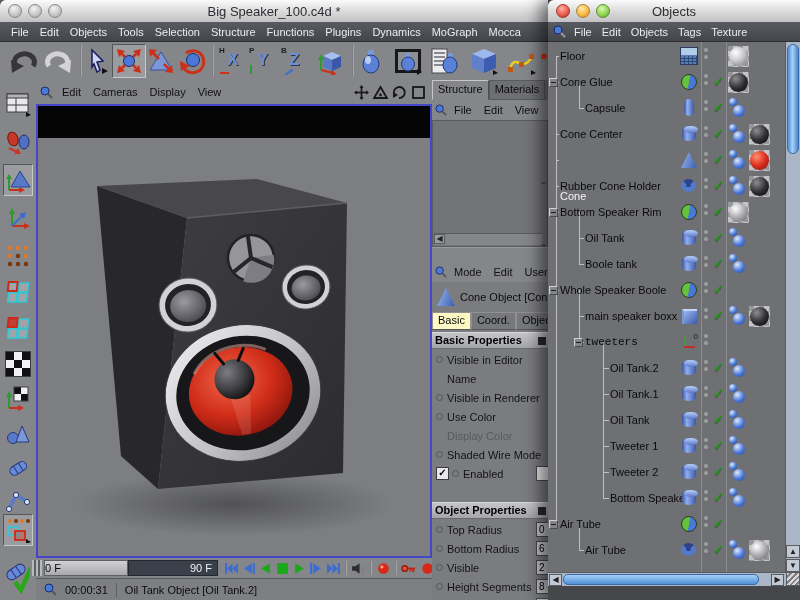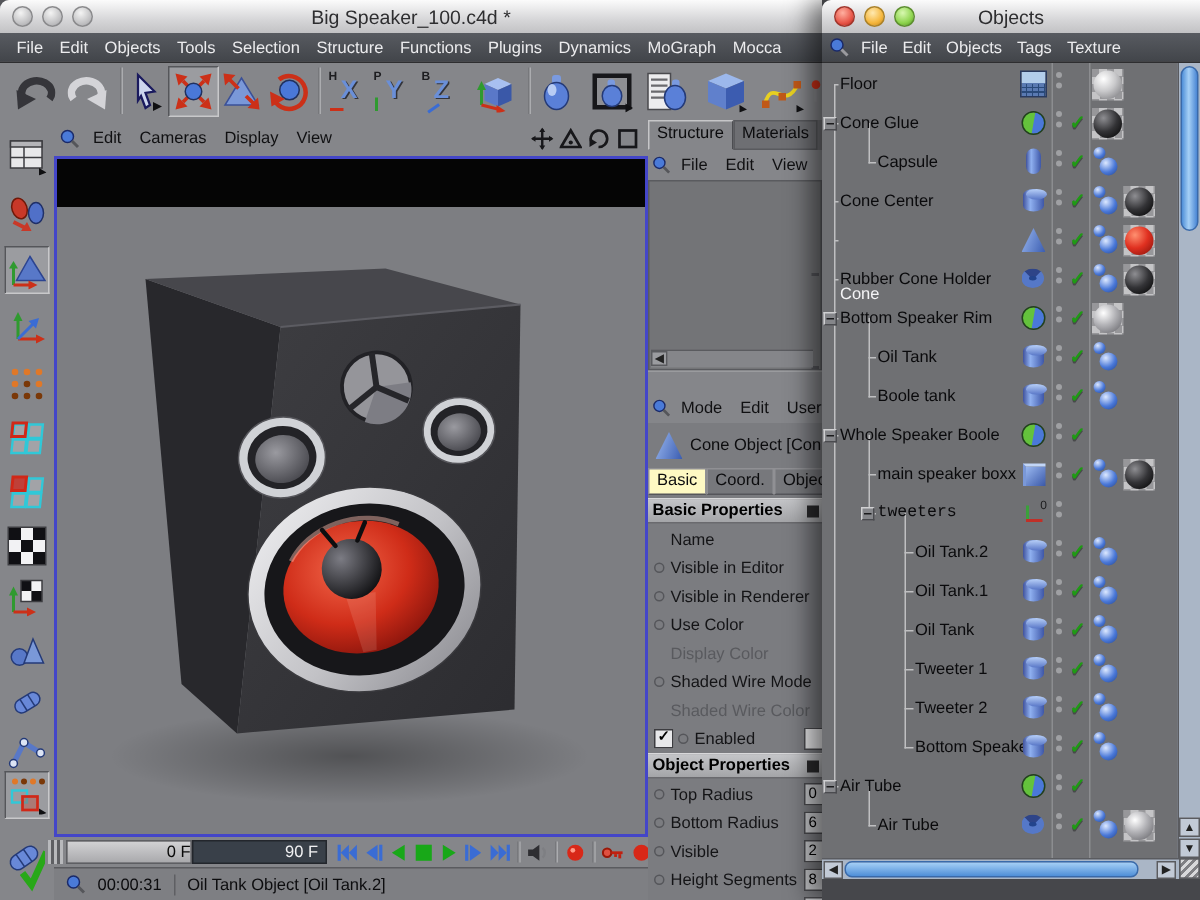--- a/index.html
+++ b/index.html
@@ -48,21 +48,21 @@
   .vp-header{position:absolute;left:36px;top:80px;width:396px;height:24px;background:#85868a;
     display:flex;align-items:center;padding-left:4px;box-sizing:border-box;}
   .vp-icons{margin-left:auto;display:flex;gap:4px;margin-right:6px;}
   .vp-canvas{position:absolute;left:36px;top:104px;width:392px;height:450px;border:2px solid #4446c8;background:#7d7e82;}
 
   
   .timeline{position:absolute;left:30px;top:558px;width:402px;height:20px;background:#85868a;overflow:hidden;}
   .tl-grip{position:absolute;left:2px;top:2px;width:10px;height:16px;
     background:repeating-linear-gradient(90deg,#b8b9bc 0 2px,#5e5f63 2px 4px);}
   .tl-light{position:absolute;left:14px;top:2px;width:84px;height:16px;background:linear-gradient(#d2d2d4,#a9a9ac);
-    border:1px solid #5e5f63;box-sizing:border-box;text-align:right;line-height:14px;color:#0a0a0a;}
+    border:1px solid #5e5f63;box-sizing:border-box;text-align:left;line-height:14px;color:#0a0a0a;}
   .tl-dark{position:absolute;left:98px;top:2px;width:90px;height:16px;background:#394049;
     border:1px solid #23262c;box-sizing:border-box;text-align:right;line-height:14px;color:#f0f0f2;padding-right:5px;}
   .transport{position:absolute;left:194px;top:3px;display:flex;gap:2px;align-items:center;}
   .tp{width:15px;height:13px;}
   .tp .b{fill:#3a6cd4;} .tp .g{fill:#18a818;} .tp .r{fill:#d82818;}
   .tpsep{width:2px;height:14px;background:linear-gradient(90deg,#6a6b6f,#b8b9bc);margin:0 2px;}
 
   
   .statusbar{position:absolute;left:36px;top:578px;width:396px;height:22px;background:#7e7f83;
     border-top:1px solid #5a5b5f;display:flex;align-items:center;gap:8px;padding-left:8px;box-sizing:border-box;color:#0c0c0e;}
@@ -709,46 +709,42 @@
         <span>Cone Object [Cone]</span>
       </div>
       <div class="atabs">
         <span class="atab active">Basic</span>
         <span class="atab">Coord.</span>
         <span class="atab">Object</span>
       </div>
       <div class="ahdr" style="top:252px">Basic Properties</div>
       <div class="arows" id="basic-rows" style="top:270px">
           <div class="arow">
+            <div class="abullet"></div>
+            <div class="alabel">Visible in Editor</div>
+          </div>
+          <div class="arow">
             <div class="abullet hidden"></div>
             <div class="alabel">Name</div>
-          </div>
-          <div class="arow">
-            <div class="abullet"></div>
-            <div class="alabel">Visible in Editor</div>
           </div>
           <div class="arow">
             <div class="abullet"></div>
             <div class="alabel">Visible in Renderer</div>
           </div>
           <div class="arow">
             <div class="abullet"></div>
             <div class="alabel">Use Color</div>
           </div>
           <div class="arow">
             <div class="abullet hidden"></div>
             <div class="alabel dim">Display Color</div>
           </div>
           <div class="arow">
             <div class="abullet"></div>
             <div class="alabel">Shaded Wire Mode</div>
-          </div>
-          <div class="arow">
-            <div class="abullet hidden"></div>
-            <div class="alabel dim">Shaded Wire Color</div>
           </div>
           <div class="arow">
             <div class="acheckbox">✓</div>
             <div class="abullet"></div>
             <div class="alabel">Enabled</div>
             <div class="aval" style="background: rgb(232, 232, 234);"></div>
           </div>
         </div>
       <div class="ahdr" style="top:422px">Object Properties</div>
       <div class="arows" id="object-rows" style="top:440px">

